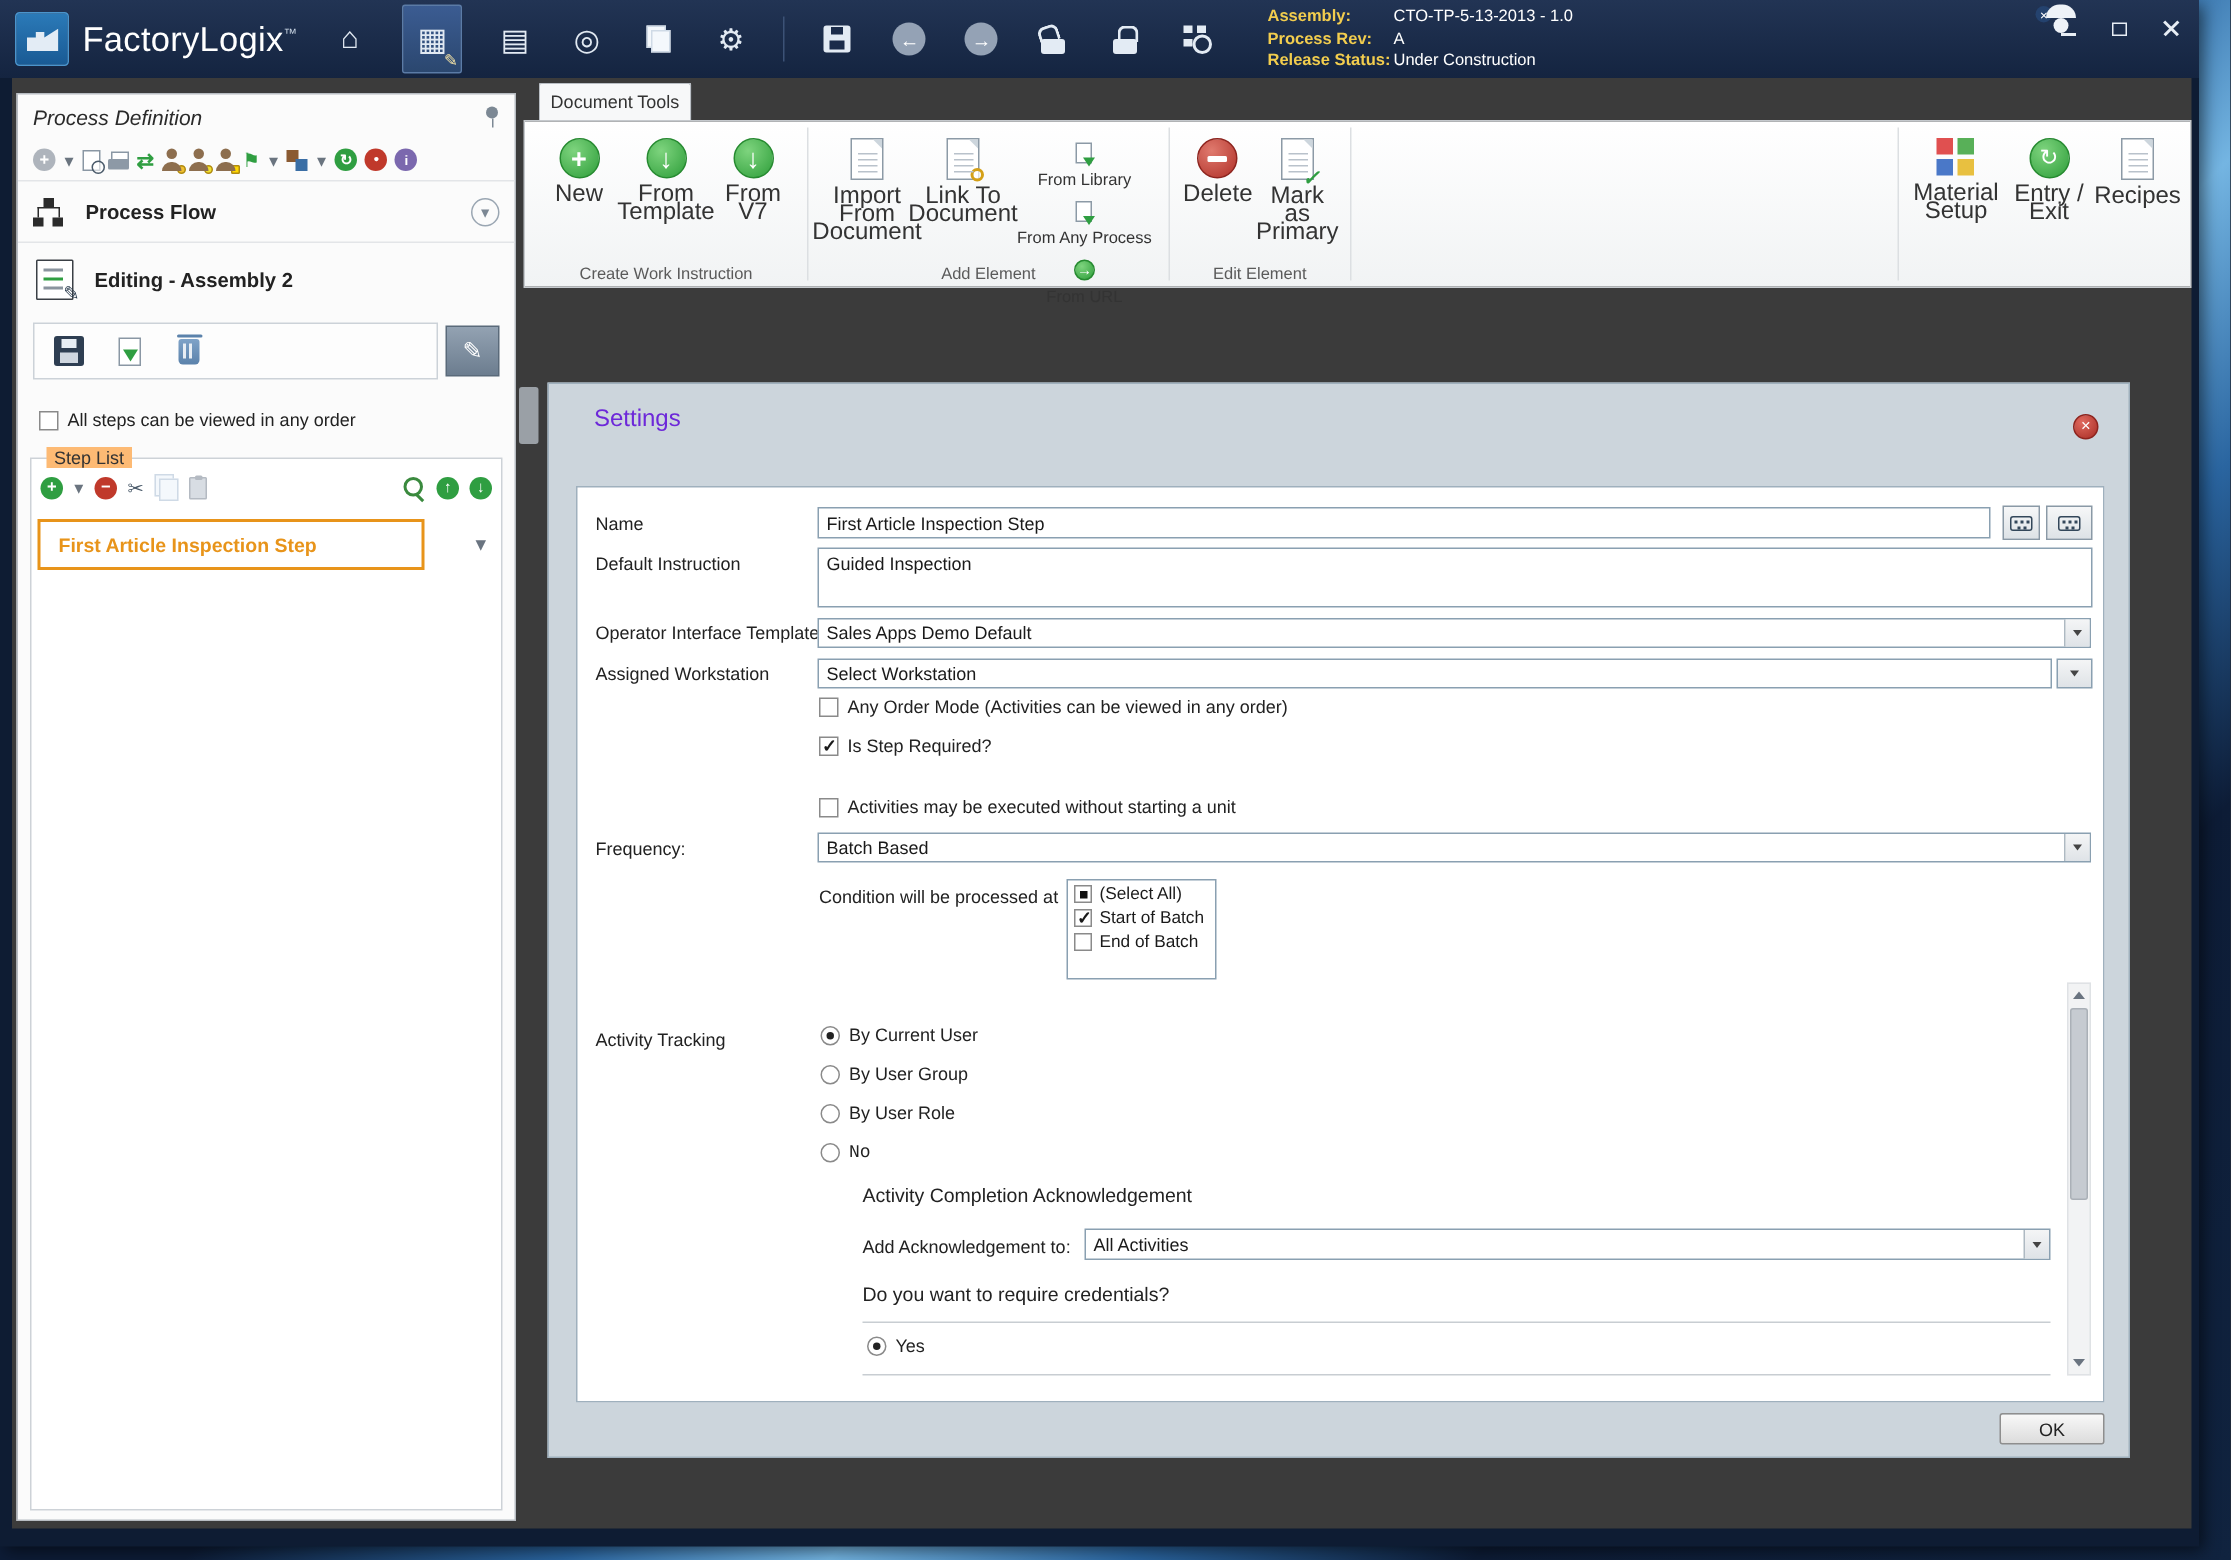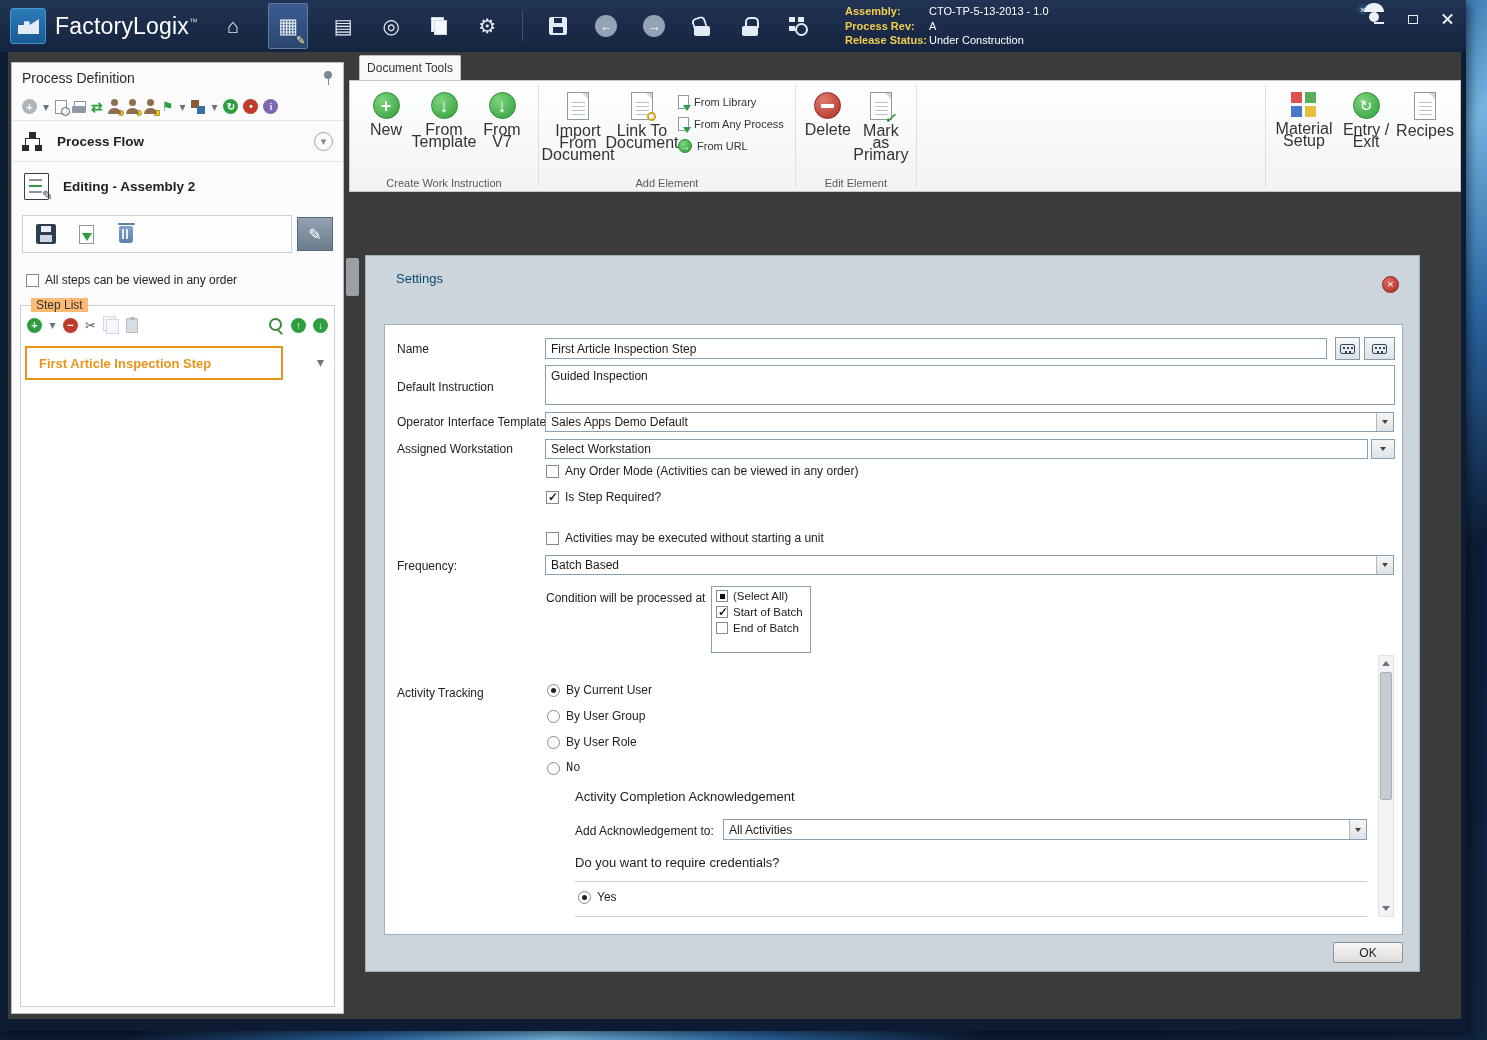--- a/index.html
+++ b/index.html
@@ -69,21 +69,21 @@
 .wclose{position:relative;}
 .wclose::before,.wclose::after{content:"";position:absolute;left:5px;top:8px;width:13px;height:1.6px;background:#e8eef5;}
 .wclose::before{transform:rotate(45deg);}
 .wclose::after{transform:rotate(-45deg);}
 
 
 .content{position:absolute;left:8px;top:52px;width:1453px;height:967px;background:#3b3b3b;}
 
 
 .left-panel{position:absolute;left:3px;top:10px;width:333px;height:952px;background:#fbfbfb;border:1px solid #b7bcc2;}
-.pd-title{position:absolute;left:0;top:0;right:0;height:30px;display:flex;align-items:center;padding:0 10px;color:#2a2a2a;font-size:14px;}
+.pd-title{position:absolute;left:0;top:0;right:0;height:30px;display:flex;align-items:center;padding:0 10px;color:#2a2a2a;font-size:14px;font-style:italic;}
 .pin{position:relative;width:10px;height:14px;margin-left:auto;}
 .pin::before{content:"";position:absolute;top:0;left:1px;width:8px;height:8px;background:#7c8894;border-radius:50%;}
 .pin::after{content:"";position:absolute;top:8px;left:4.5px;width:1.5px;height:6px;background:#7c8894;}
 .pd-toolbar{position:absolute;left:0;top:30px;right:0;height:28px;display:flex;align-items:center;gap:5px;padding:0 10px;border-bottom:1px solid #e3e5e8;}
 .pt{height:16px;display:flex;align-items:center;justify-content:center;font-size:12px;}
 .circ{border-radius:50%;color:#fff;display:flex;align-items:center;justify-content:center;font-weight:bold;}
 .person{position:relative;width:13px;height:15px;}
 .person::before{content:"";position:absolute;left:3px;top:0;width:7px;height:7px;border-radius:50%;background:#8d6e4e;}
 .person::after{content:"";position:absolute;left:0;bottom:0;width:13px;height:6px;border-radius:6px 6px 0 0;background:#8d6e4e;}
 .pbadge{position:absolute;right:-3px;bottom:-2px;width:6px;height:6px;border-radius:50%;background:#f0c030;border:1px solid #b08a10;}
@@ -146,31 +146,31 @@
 .gcircle{width:27px;height:27px;border-radius:50%;background:radial-gradient(circle at 35% 30%,#7ed47e,#2e9e3a);border:1px solid #268a30;color:#fff;font-size:18px;font-weight:bold;display:flex;align-items:center;justify-content:center;flex:none;}
 .gcircle.small{width:14px;height:14px;font-size:10px;}
 .rcircle{width:27px;height:27px;border-radius:50%;background:radial-gradient(circle at 35% 30%,#e07a6e,#b03028);border:1px solid #8d241e;position:relative;flex:none;}
 .rcircle::after{content:"";position:absolute;left:6px;top:11px;width:13px;height:4px;background:#fff;border-radius:1px;}
 .page-icon{width:22px;height:28px;background:#fff;border:1px solid #8c9aa6;position:relative;flex:none;}
 .page-icon::before{content:"";position:absolute;right:0;top:0;width:0;height:0;border-top:6px solid #cdd6dd;border-left:6px solid transparent;}
 .page-icon::after{content:"";position:absolute;left:4px;top:9px;width:13px;height:1px;background:#b9c2cb;box-shadow:0 4px 0 #b9c2cb,0 8px 0 #b9c2cb,0 12px 0 #b9c2cb;}
 .keytag{position:absolute;right:-4px;bottom:-2px;width:9px;height:9px;border:2px solid #d4a017;border-radius:50%;background:rgba(255,255,255,.7);}
 .checktag{position:absolute;right:-5px;bottom:-5px;color:#2f9e41;font-size:14px;font-weight:bold;}
 .rsmall-col{display:flex;flex-direction:column;gap:8px;padding:10px 4px 0 4px;}
-.rsmall{display:flex;align-items:center;gap:5px;font-size:11px;color:#333;white-space:nowrap;}
+.rsmall{display:flex;align-items:center;gap:5px;font-size:11px;color:#333;white-space:nowrap;flex-direction:column;}
 .mini-page{width:11px;height:14px;background:#fff;border:1px solid #8c9aa6;position:relative;flex:none;}
 .mini-page::after{content:"";position:absolute;right:-3px;bottom:-3px;width:0;height:0;border-left:4px solid transparent;border-right:4px solid transparent;border-top:6px solid #2f9e41;}
 .matgrid{width:26px;height:26px;display:grid;grid-template-columns:11px 11px;grid-template-rows:11px 11px;gap:3px;flex:none;}
 .matgrid i{display:block;}
 .rspacer{flex:1;}
 
 
 .splitter-handle{position:absolute;left:338px;top:206px;width:13px;height:38px;background:#9aa0a6;border-radius:2px;}
 .dialog{position:absolute;left:357px;top:203px;width:1055px;height:717px;background:#ccd5dc;border:1px solid #9fb0bd;}
-.dlg-title{position:absolute;left:30px;top:15px;font-size:13px;color:#0c4a6e;}
+.dlg-title{position:absolute;left:30px;top:15px;font-size:16px;color:#6d28d9;}
 .dlg-close{position:absolute;right:20px;top:20px;width:17px;height:17px;border-radius:50%;background:radial-gradient(circle at 35% 30%,#e06a5f,#a82c24);border:1px solid #8d241e;color:#fff;font-size:11px;display:flex;align-items:center;justify-content:center;line-height:1;}
 .dlg-tabs{position:absolute;left:18px;top:45px;display:flex;z-index:3;}
 .dtab{height:21px;margin-top:2px;padding:0 10px;display:flex;align-items:center;font-size:12px;color:#333;background:linear-gradient(#f2f4f5,#dde2e6);border:1px solid #9fb0bd;border-left:none;}
 .dtab.first{border-left:1px solid #9fb0bd;}
 .dtab.active{height:24px;margin-top:0;background:#fff;border-left:1px solid #9fb0bd;border-bottom:none;}
 .dlg-content{position:absolute;left:18px;top:68px;width:1019px;height:611px;background:#fff;border:1px solid #9fb0bd;}
 .flabel{position:absolute;font-size:12px;color:#222;white-space:nowrap;}
 .tbox{position:absolute;border:1px solid #8aa0b1;background:#fff;font-size:12px;padding:0 5px;font-family:"Liberation Sans",sans-serif;color:#1a1a1a;}
 textarea.tbox{resize:none;padding:3px 5px;line-height:14px;}
 .combo{position:absolute;border:1px solid #8aa0b1;background:#fff;display:flex;align-items:center;}
@@ -450,21 +450,21 @@
 
           <span class="flabel" style="left:12px;top:17px;">Name</span>
           <input class="tbox" style="left: 160px; top: 13px; width: 782px; height: 21px;" value="First Article Inspection Step">
           <span class="kbtn" style="left:950px;top:12px;width:25px;height:23px;">
               <span class="kbd"></span>
             </span>
           <span class="kbtn" style="left:979px;top:12px;width:31px;height:23px;">
               <span class="kbd"></span>
             </span>
 
-          <span class="flabel" style="left:12px;top:44px;margin-top:11px;">Default Instruction</span>
+          <span class="flabel" style="left:12px;top:44px;">Default Instruction</span>
           <textarea class="tbox" style="left: 160px; top: 40px; width: 850px; height: 40px;">Guided Inspection</textarea>
 
           <span class="flabel" style="left:12px;top:90px;">Operator Interface Template</span>
           <div class="combo" style="left:160px;top:87px;width:849px;height:20px;">
             <span class="combo-text">Sales Apps Demo Default</span>
             <span class="carr">
                 <i></i>
               </span>
           </div>
 

